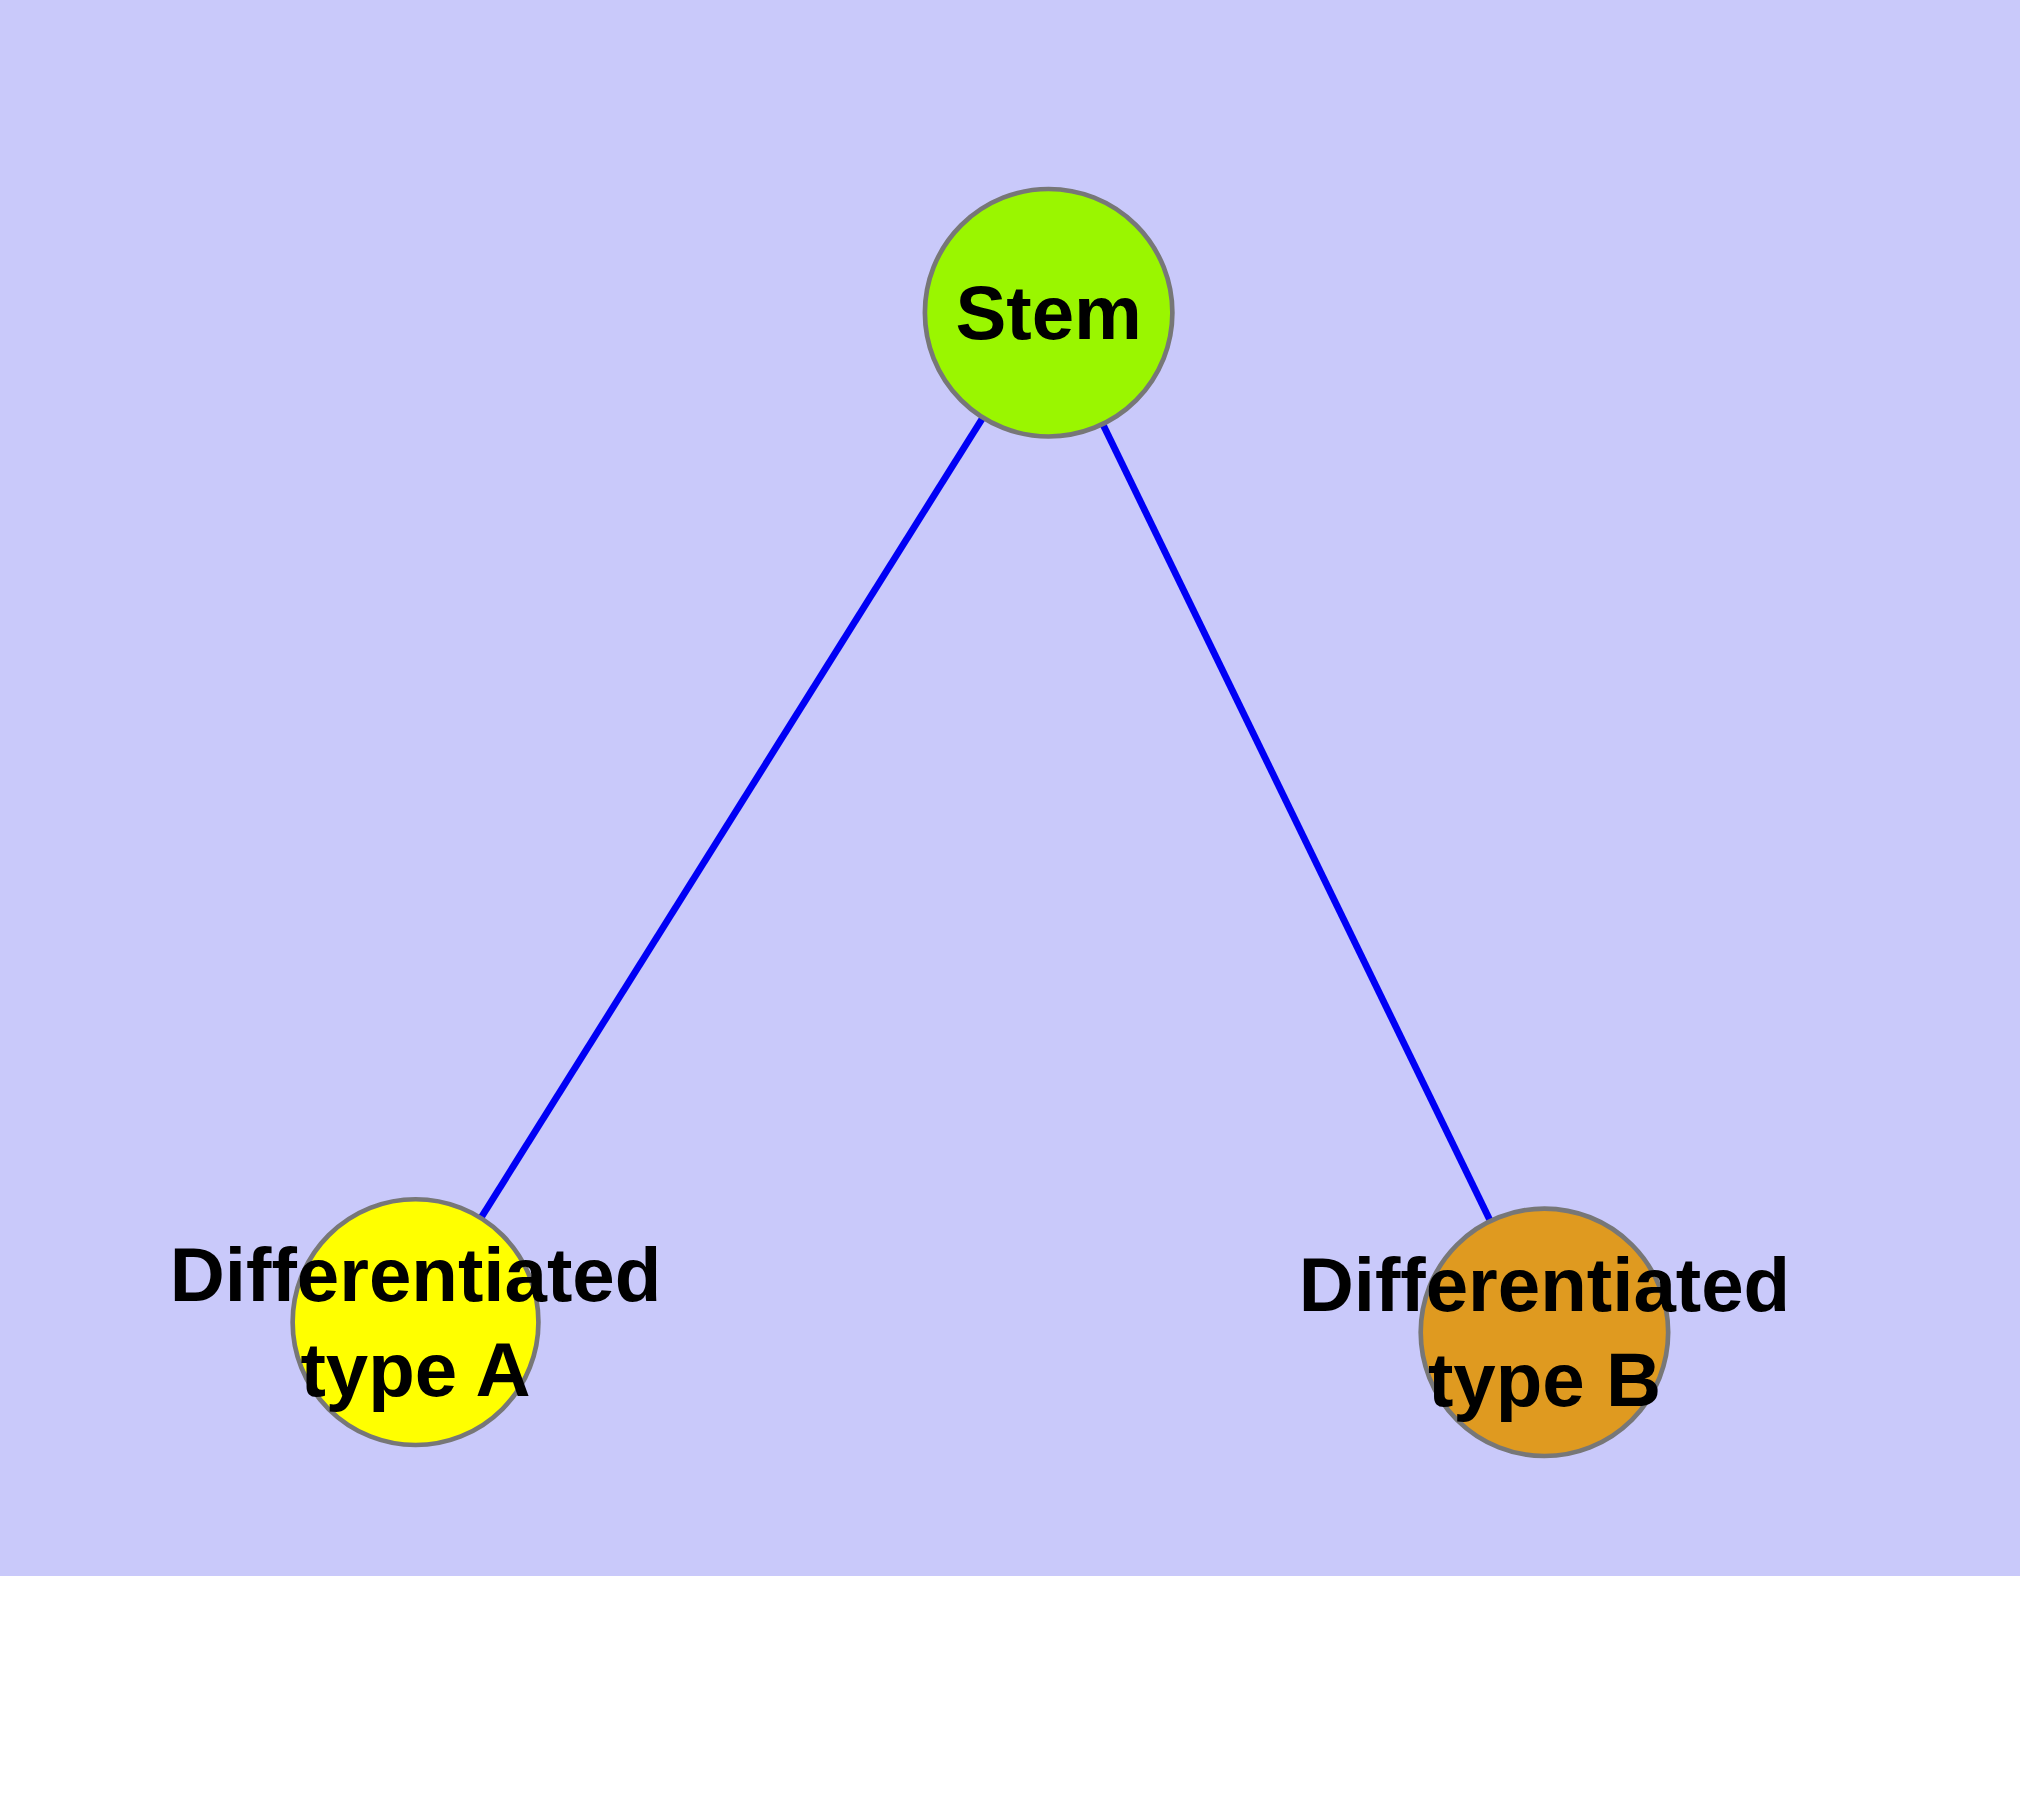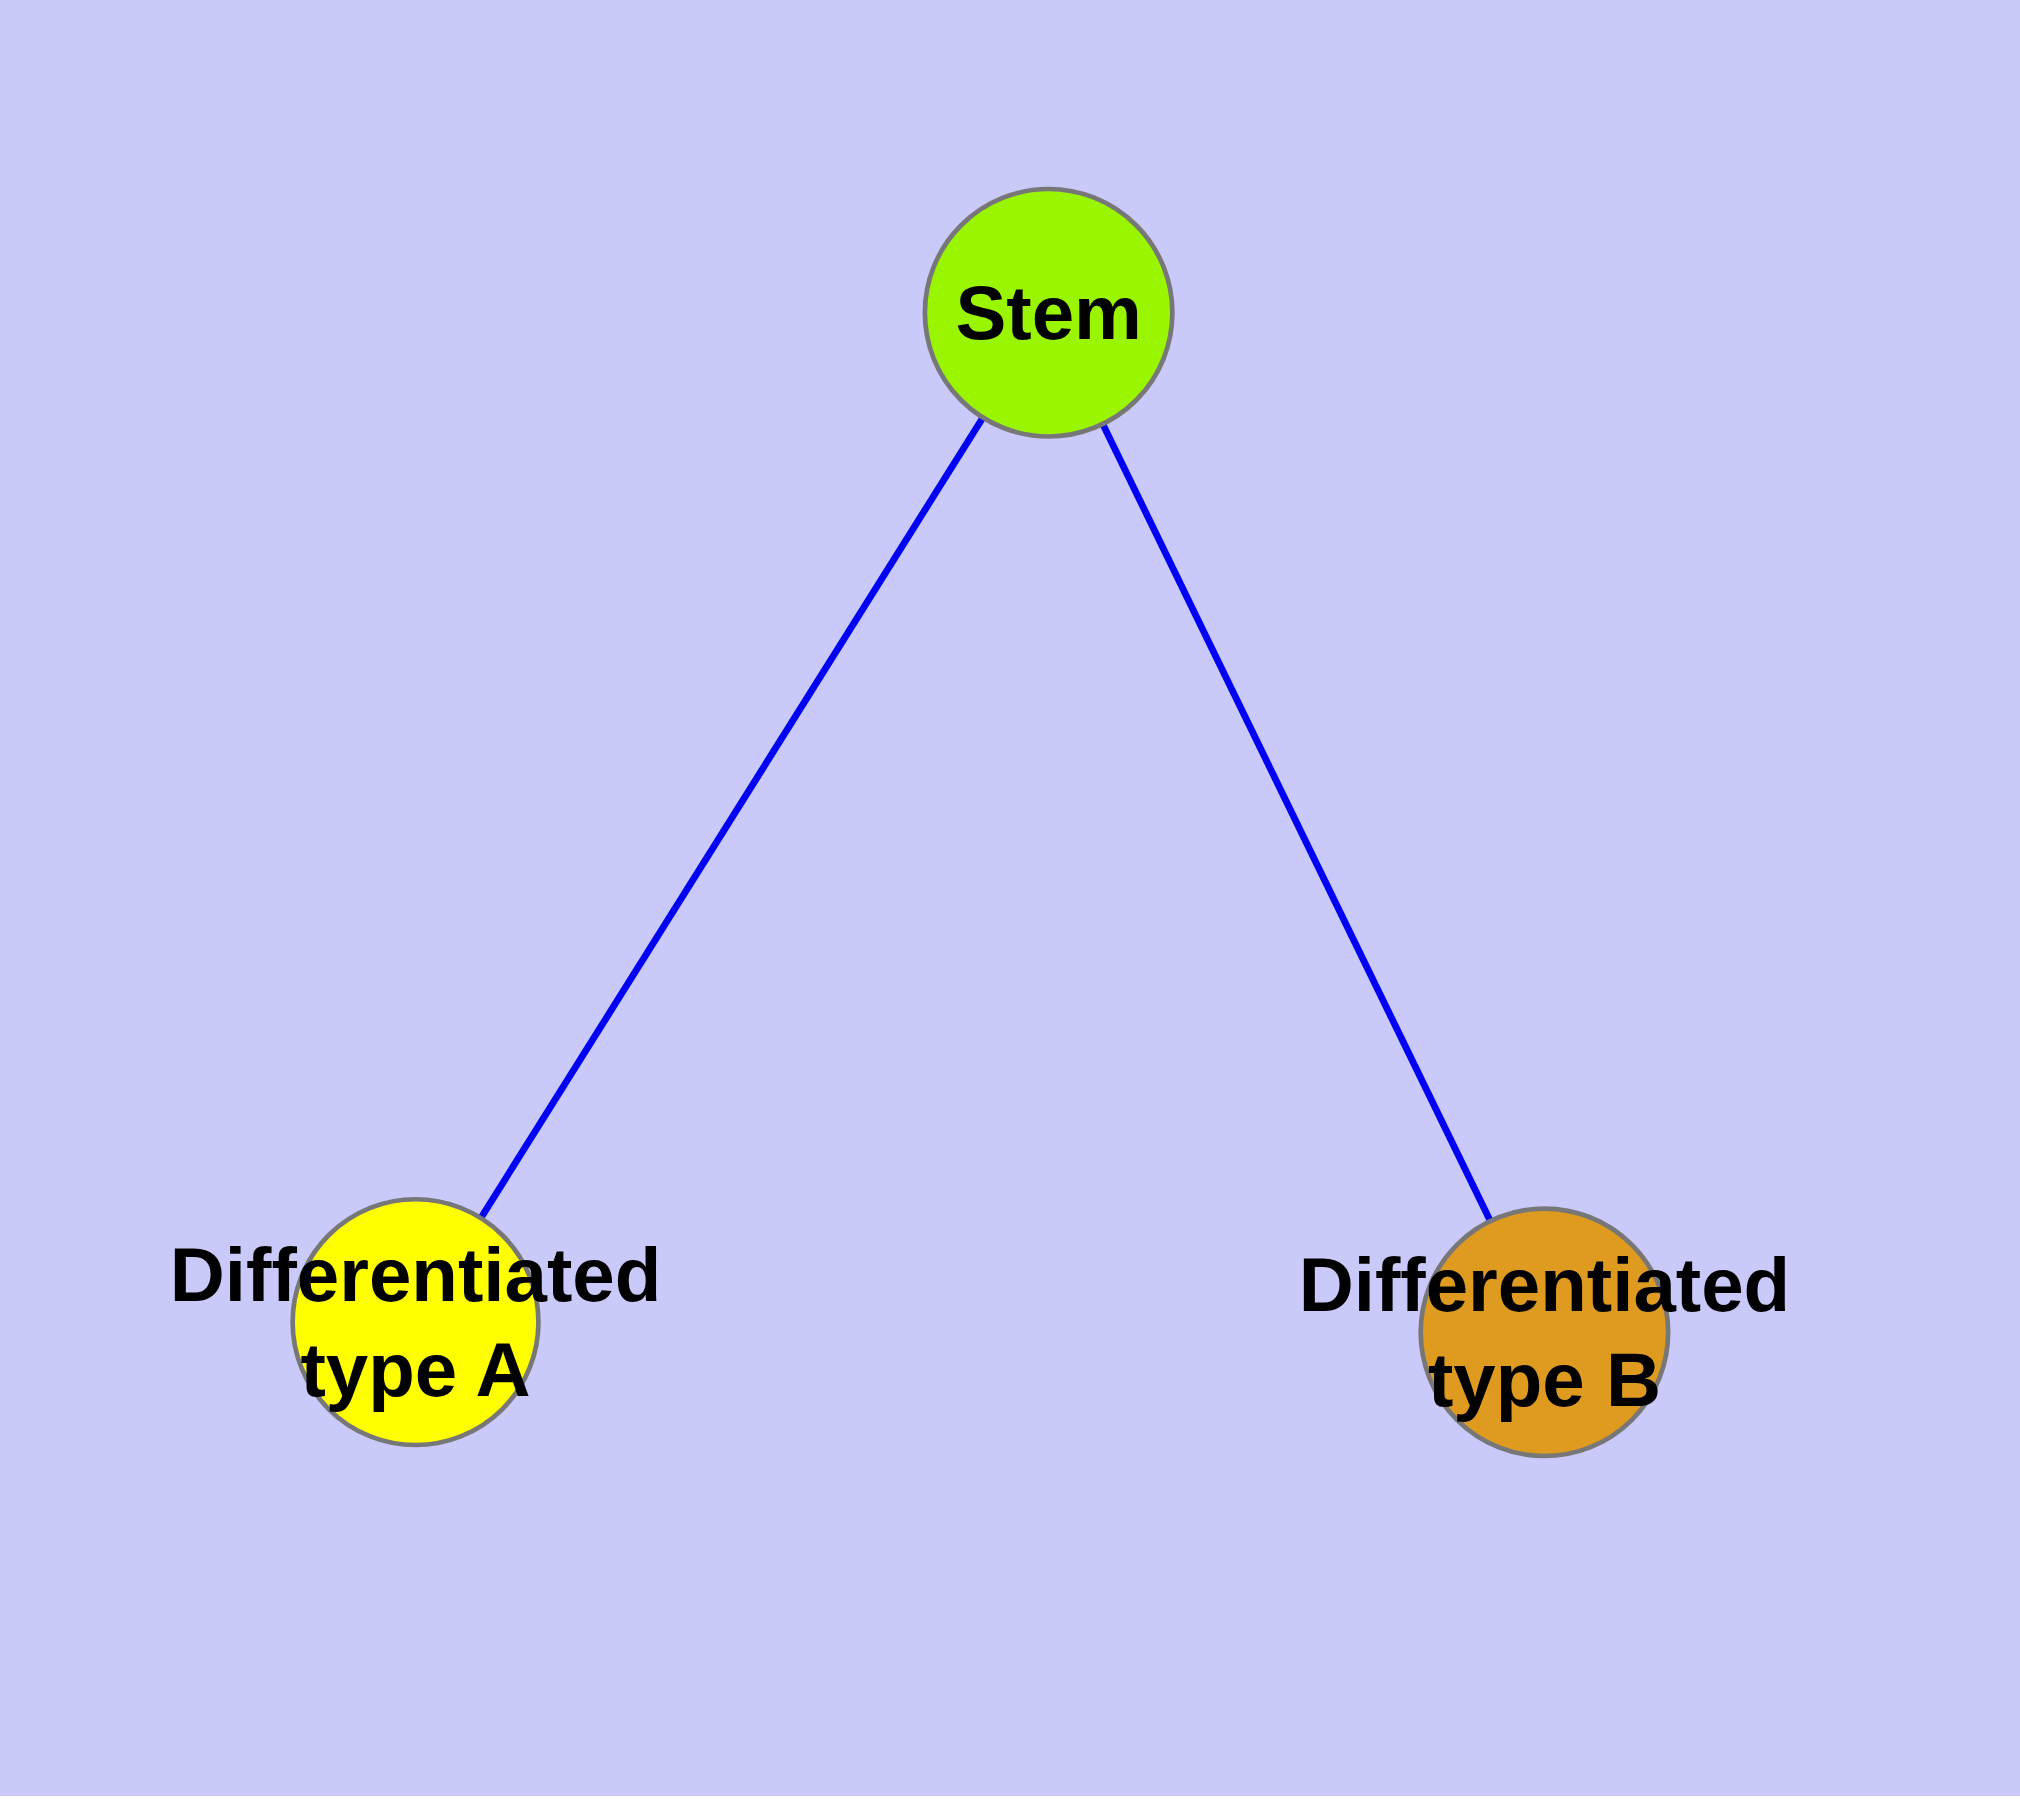--- a/index.html
+++ b/index.html
@@ -3,21 +3,21 @@
 <meta charset="utf-8">
 <style>
   html, body {
     margin: 0;
     padding: 0;
     background: #ffffff;
   }
   .canvas {
     position: relative;
     width: 2021px;
-    height: 1796px;
+    height: 1576px;
     overflow: hidden;
   }
   svg.graph {
     display: block;
     width: 2021px;
     height: 1812px;
   }
   svg.graph text {
     font-family: "Liberation Sans", "DejaVu Sans", sans-serif;
     font-weight: bold;

